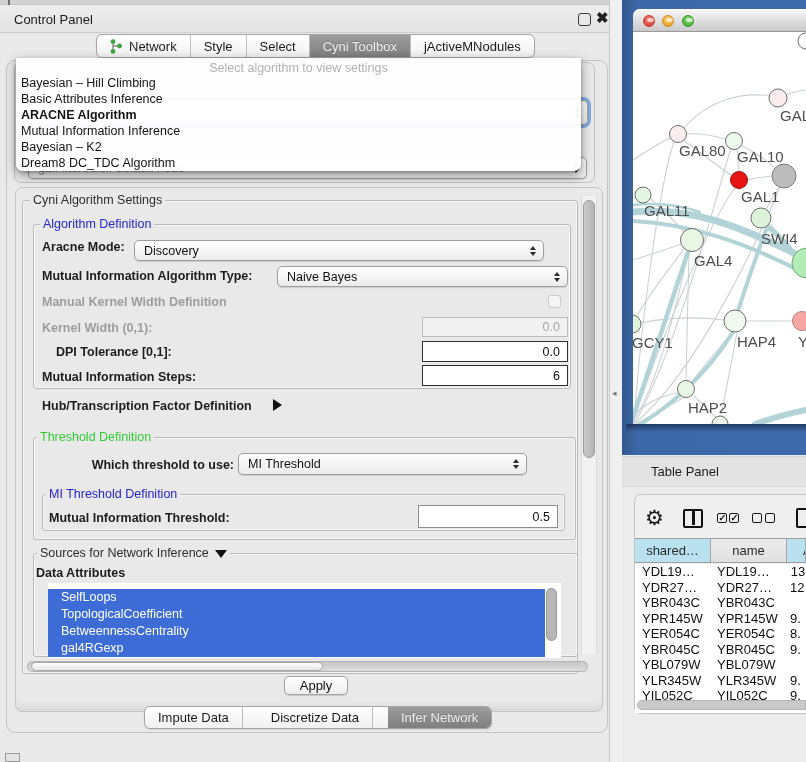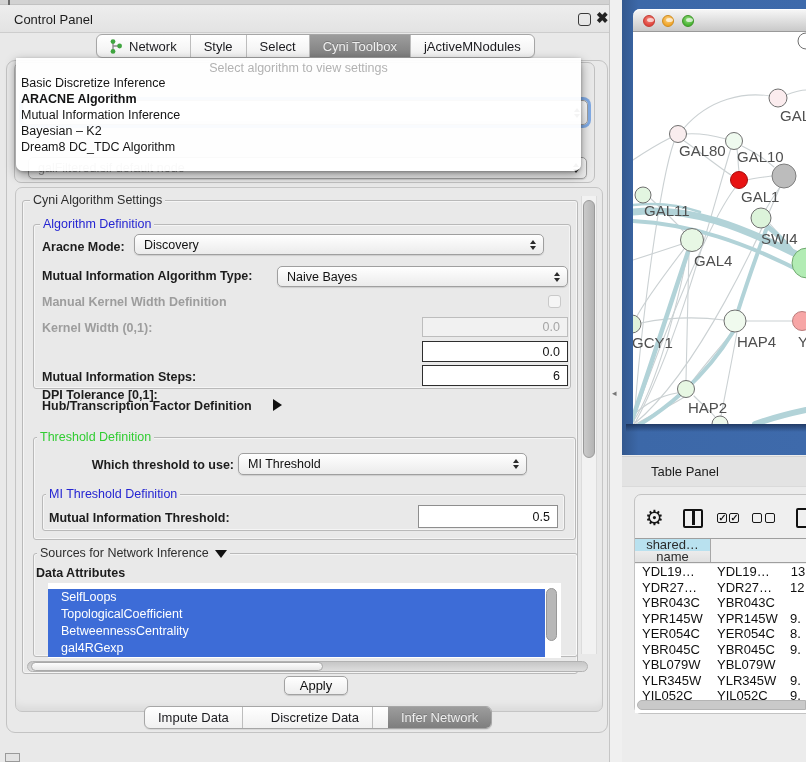--- a/index.html
+++ b/index.html
@@ -112,21 +112,21 @@
   #split-ic { left:683px; top:509px; width:20px; height:19px; border:2.6px solid #111; border-radius:2px; background:#efefef; }
   #split-ic i { position:absolute; left:7px; top:0; width:2.6px; height:14px; background:#111; }
   .cb { position:absolute; width:10px; height:10px; border:1.7px solid #161616; border-radius:2px; background:#efefef; }
   .cb.checked::after { content:"\2713"; position:absolute; left:0.5px; top:-2px; font-size:9.5px; font-weight:bold; color:#111; }
   #cb1 { left:717px; top:513px; } #cb2 { left:729px; top:513px; }
   #cb3 { left:752px; top:513px; } #cb4 { left:765px; top:513px; }
   #doc-ic { left:796px; top:508px; width:16px; height:20px; border:2.6px solid #111; border-radius:2px; background:#efefef; }
   #doc-ic i { position:absolute; right:2px; top:-1px; width:2.4px; height:7px; background:#111; }
 
   
-  #tbl-head { left:635px; top:538px; width:171px; height:25px; display:flex; border-top:1px solid #9f9f9f; border-bottom:1px solid #9f9f9f;flex-direction:column; }
+  #tbl-head { left:635px; top:538px; width:171px; height:25px; display:flex; border-top:1px solid #9f9f9f; border-bottom:1px solid #9f9f9f; }
   .th { font-size:13px; color:#2b2b2b; display:flex; align-items:center; justify-content:center; border-right:1px solid #a7a7a7; overflow:hidden; white-space:nowrap; }
   .th.hl { background:#b9e1ef; }
   .th.plain { background:linear-gradient(#ececec,#e0e0e0); }
   #tbl-body { left:635px; top:564px; width:171px; height:137px; background:#fff; overflow:hidden; }
   .tr { display:flex; height:15.5px; }
   .td { font-size:13px; color:#101010; line-height:15.5px; white-space:nowrap; overflow:hidden; }
   #tbl-rows-bg { left:635px; top:564px; width:171px; height:149px; background:#fff; }
   #tp-hscroll { left:637px; top:700px; width:169px; height:10px; background:#c9c9c9; border:1px solid #b4b4b4; border-radius:5px 0 0 5px; }
 
   svg text { font-family:"Liberation Sans", sans-serif; }
@@ -191,21 +191,21 @@
 
   <div class="abs group" id="grp-settings">
     <span class="gtitle" style="left:7px;">Cyni Algorithm Settings</span>
   </div>
 
   <div class="abs group" id="grp-algdef">
     <span class="gtitle blue">Algorithm Definition</span>
   </div>
 
   <div class="abs lbl" style="left:42px; top:240px;">Aracne Mode:</div>
-  <div class="abs combo" style="left:134px; top:234px; width:410px; height:21px;">
+  <div class="abs combo" style="left:134px; top:240px; width:410px; height:21px;">
     <span class="ctext">Discovery</span>
     <span class="arrows">
         <span class="tri-up"></span>
         <span class="tri-dn"></span>
       </span>
   </div>
 
   <div class="abs lbl" style="left:42px; top:269px;">Mutual Information Algorithm Type:</div>
   <div class="abs combo" style="left:277px; top:266px; width:291px; height:21px;">
     <span class="ctext">Naive Bayes</span>
@@ -214,21 +214,21 @@
         <span class="tri-dn"></span>
       </span>
   </div>
 
   <div class="abs lbl dis" style="left:42px; top:295px;">Manual Kernel Width Definition</div>
   <div class="abs" id="manual-checkbox"></div>
 
   <div class="abs lbl dis" style="left:42px; top:321px;">Kernel Width (0,1):</div>
   <div class="abs field dis" style="left:422px; top:317px; width:146px; height:20px;">0.0</div>
 
-  <div class="abs lbl" style="left:42px; top:345px;margin-top:43px;">DPI Tolerance [0,1]:</div>
+  <div class="abs lbl" style="left:56px; top:345px;">DPI Tolerance [0,1]:</div>
   <div class="abs field strong" style="left:422px; top:341px; width:146px; height:21px;">0.0</div>
 
   <div class="abs lbl" style="left:42px; top:370px;">Mutual Information Steps:</div>
   <div class="abs field strong" style="left:422px; top:365px; width:146px; height:21px;">6</div>
 
   <div class="abs lbl" style="left:42px; top:399px;text-align:center;">Hub/Transcription Factor Definition</div>
   <div class="abs" id="hub-arrow"></div>
 
   <div class="abs group" id="grp-threshold">
     <span class="gtitle green" style="left:3px;">Threshold Definition</span>
@@ -276,21 +276,22 @@
         <span>Discretize Data</span>
       </div>
       <div class="seg sel">
         <span>Infer Network</span>
       </div>
     </div>
 
   <div class="abs" id="algo-popup">
     <div id="popup-header">Select algorithm to view settings</div>
     <div id="popup-items">
-        <div class="popup-item">Basic Discretize Inference</div>
+        <div class="popup-item">Bayesian – Hill Climbing</div>
+        <div class="popup-item">Basic Attributes Inference</div>
         <div class="popup-item bold">ARACNE Algorithm</div>
         <div class="popup-item">Mutual Information Inference</div>
         <div class="popup-item">Bayesian – K2</div>
         <div class="popup-item">Dream8 DC_TDC Algorithm</div>
       </div>
   </div>
 
   <div class="abs" id="mini-box"></div>
 
   <div class="abs" id="cp-divider"></div>

